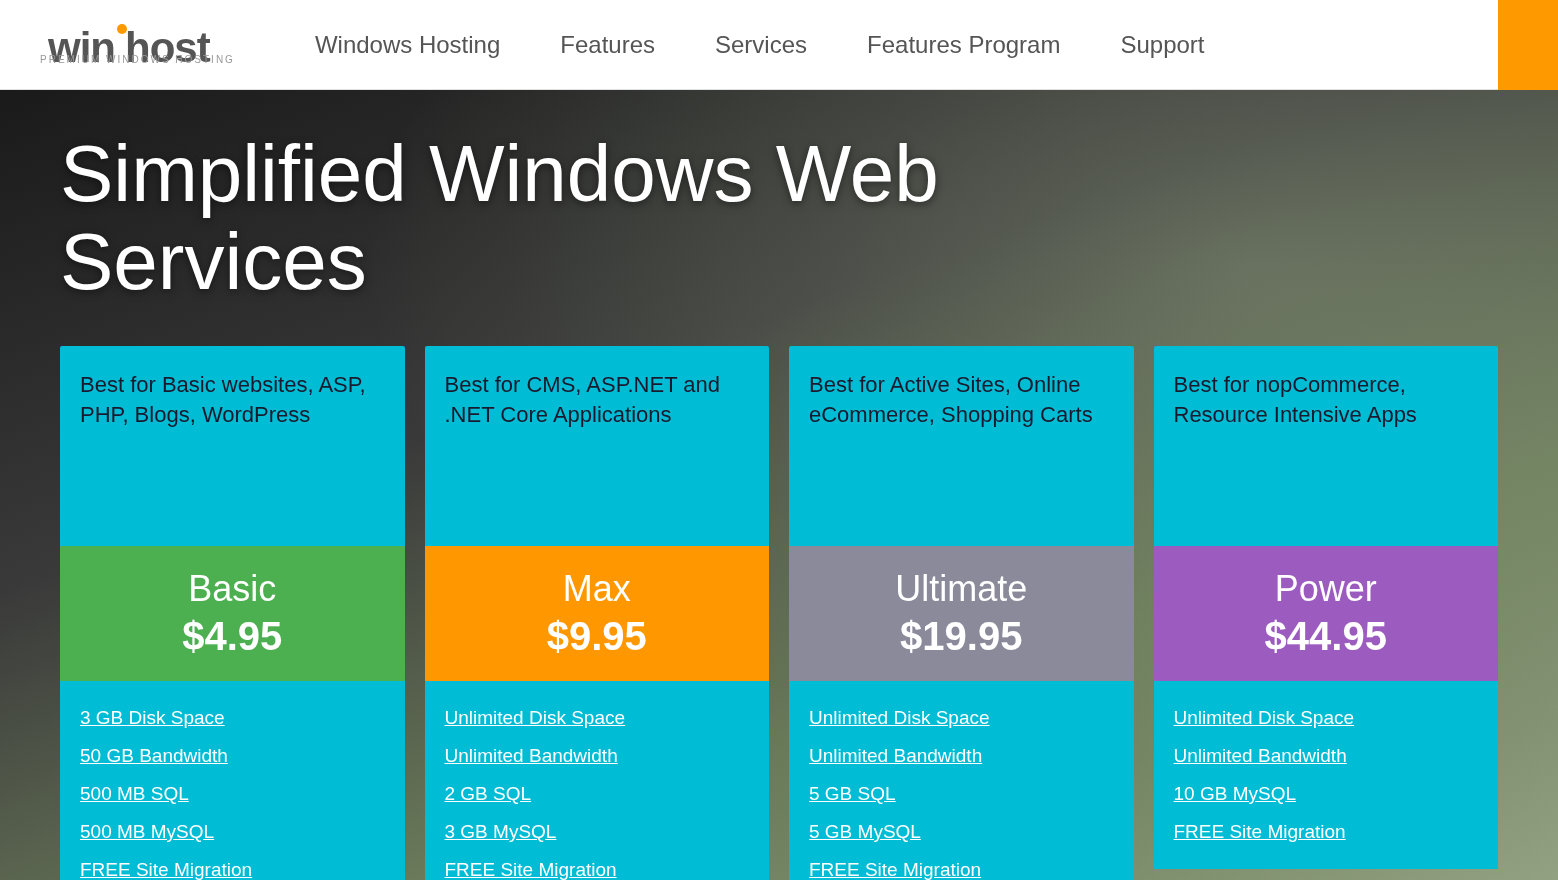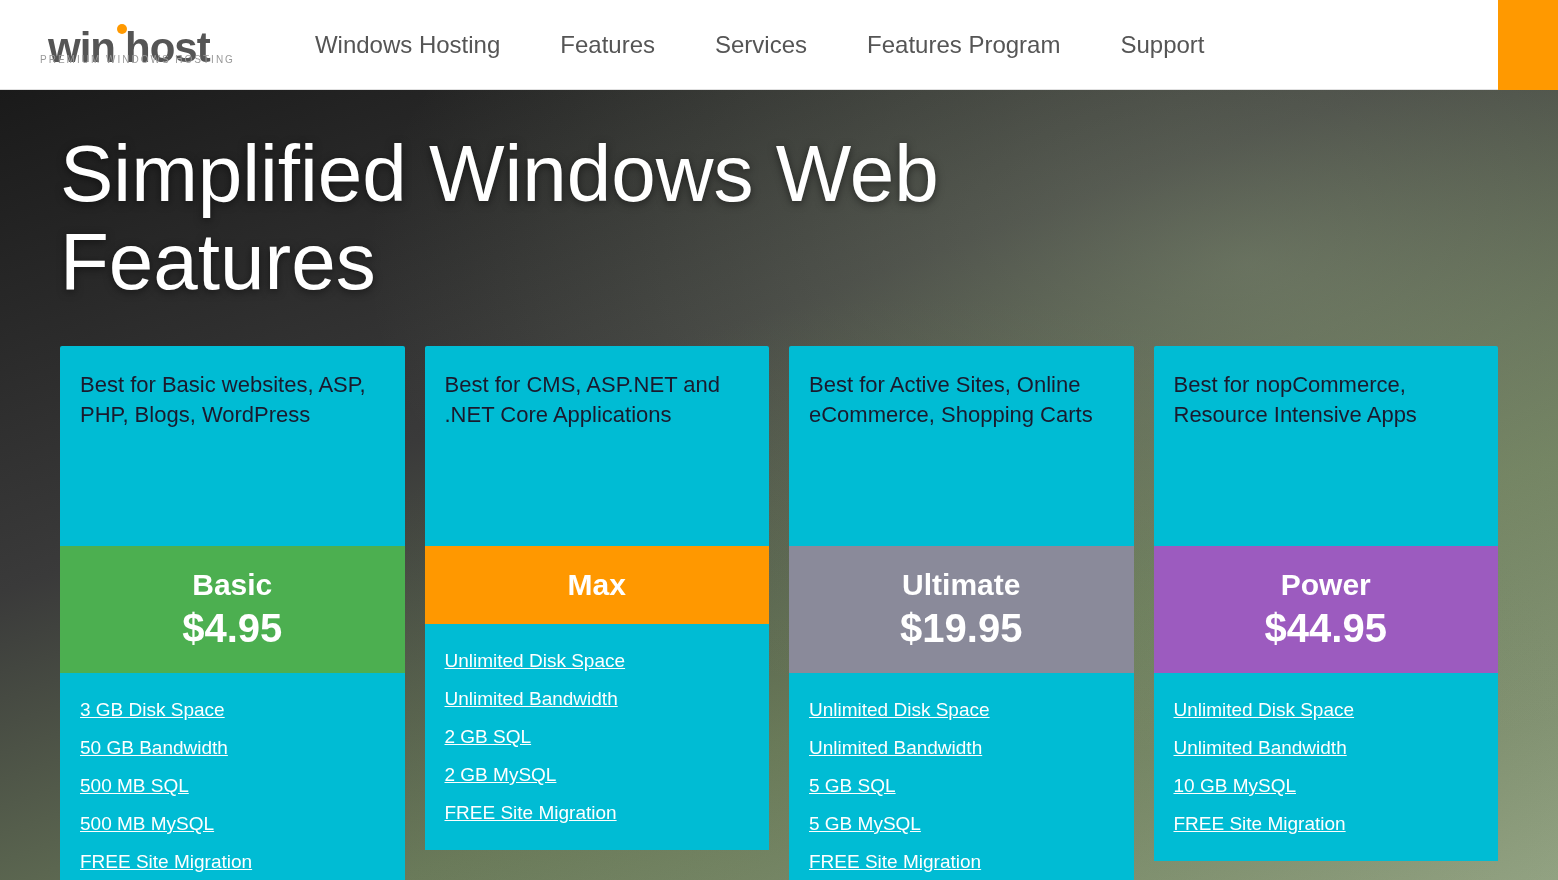--- a/index.html
+++ b/index.html
@@ -120,22 +120,22 @@
       color: #1a1a2e;
       line-height: 1.35;
       min-height: 200px;
     }
     .plan-name-price {
       padding: 22px 16px;
       text-align: center;
       color: #fff;
     }
     .plan-name {
-      font-size: 30px;
-      font-weight: 700;
+      font-size: 36px;
+      font-weight: 400;
       display: block;
     }
     .plan-price {
       font-size: 40px;
       font-weight: 700;
       display: block;
       margin-top: 4px;
     }
     .plan-features {
       background: #00bcd4;
@@ -167,46 +167,47 @@
       <a href="#">Features</a>
       <a href="#">Services</a>
       <a href="#">Features Program</a>
       <a href="#">Support</a>
     </nav>
   <div class="header-cta"></div>
 </header>
 
 <section class="hero">
   <div class="hero-bg"></div>
-  <h1 class="hero-title">Simplified Windows Web Features</h1>
+  <h1 class="hero-title">Simplified Windows Web Services</h1>
   <div class="pricing-grid" id="pricing-container">
       <div class="plan-card plan-basic">
         <div class="plan-desc">Best for Basic websites, ASP, PHP, Blogs, WordPress</div>
         <div class="plan-name-price">
           <span class="plan-name">Basic</span>
           <span class="plan-price">$4.95</span>
         </div>
         <div class="plan-features">
           <div>3 GB Disk Space</div>
           <div>50 GB Bandwidth</div>
           <div>500 MB SQL</div>
           <div>500 MB MySQL</div>
           <div>FREE Site Migration</div>
         </div>
       </div>
       <div class="plan-card plan-max">
         <div class="plan-desc">Best for CMS, ASP.NET and .NET Core Applications</div>
         <div class="plan-name-price">
           <span class="plan-name">Max</span>
+          <span class="plan-price">$9.95</span>
         </div>
         <div class="plan-features">
           <div>Unlimited Disk Space</div>
           <div>Unlimited Bandwidth</div>
           <div>2 GB SQL</div>
-          <div>2 GB MySQL</div>
+          <div>3 GB MySQL</div>
           <div>FREE Site Migration</div>
         </div>
       </div>
       <div class="plan-card plan-ultimate">
         <div class="plan-desc">Best for Active Sites, Online eCommerce, Shopping Carts</div>
         <div class="plan-name-price">
           <span class="plan-name">Ultimate</span>
           <span class="plan-price">$19.95</span>
         </div>
         <div class="plan-features">

